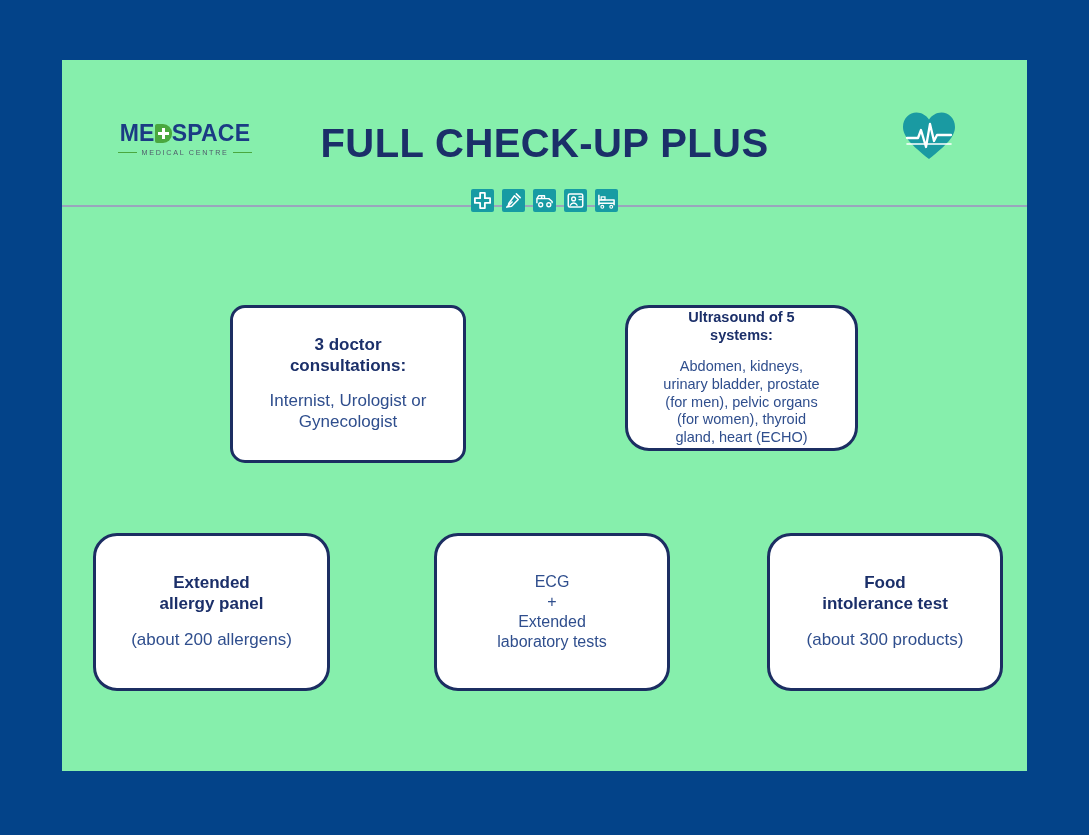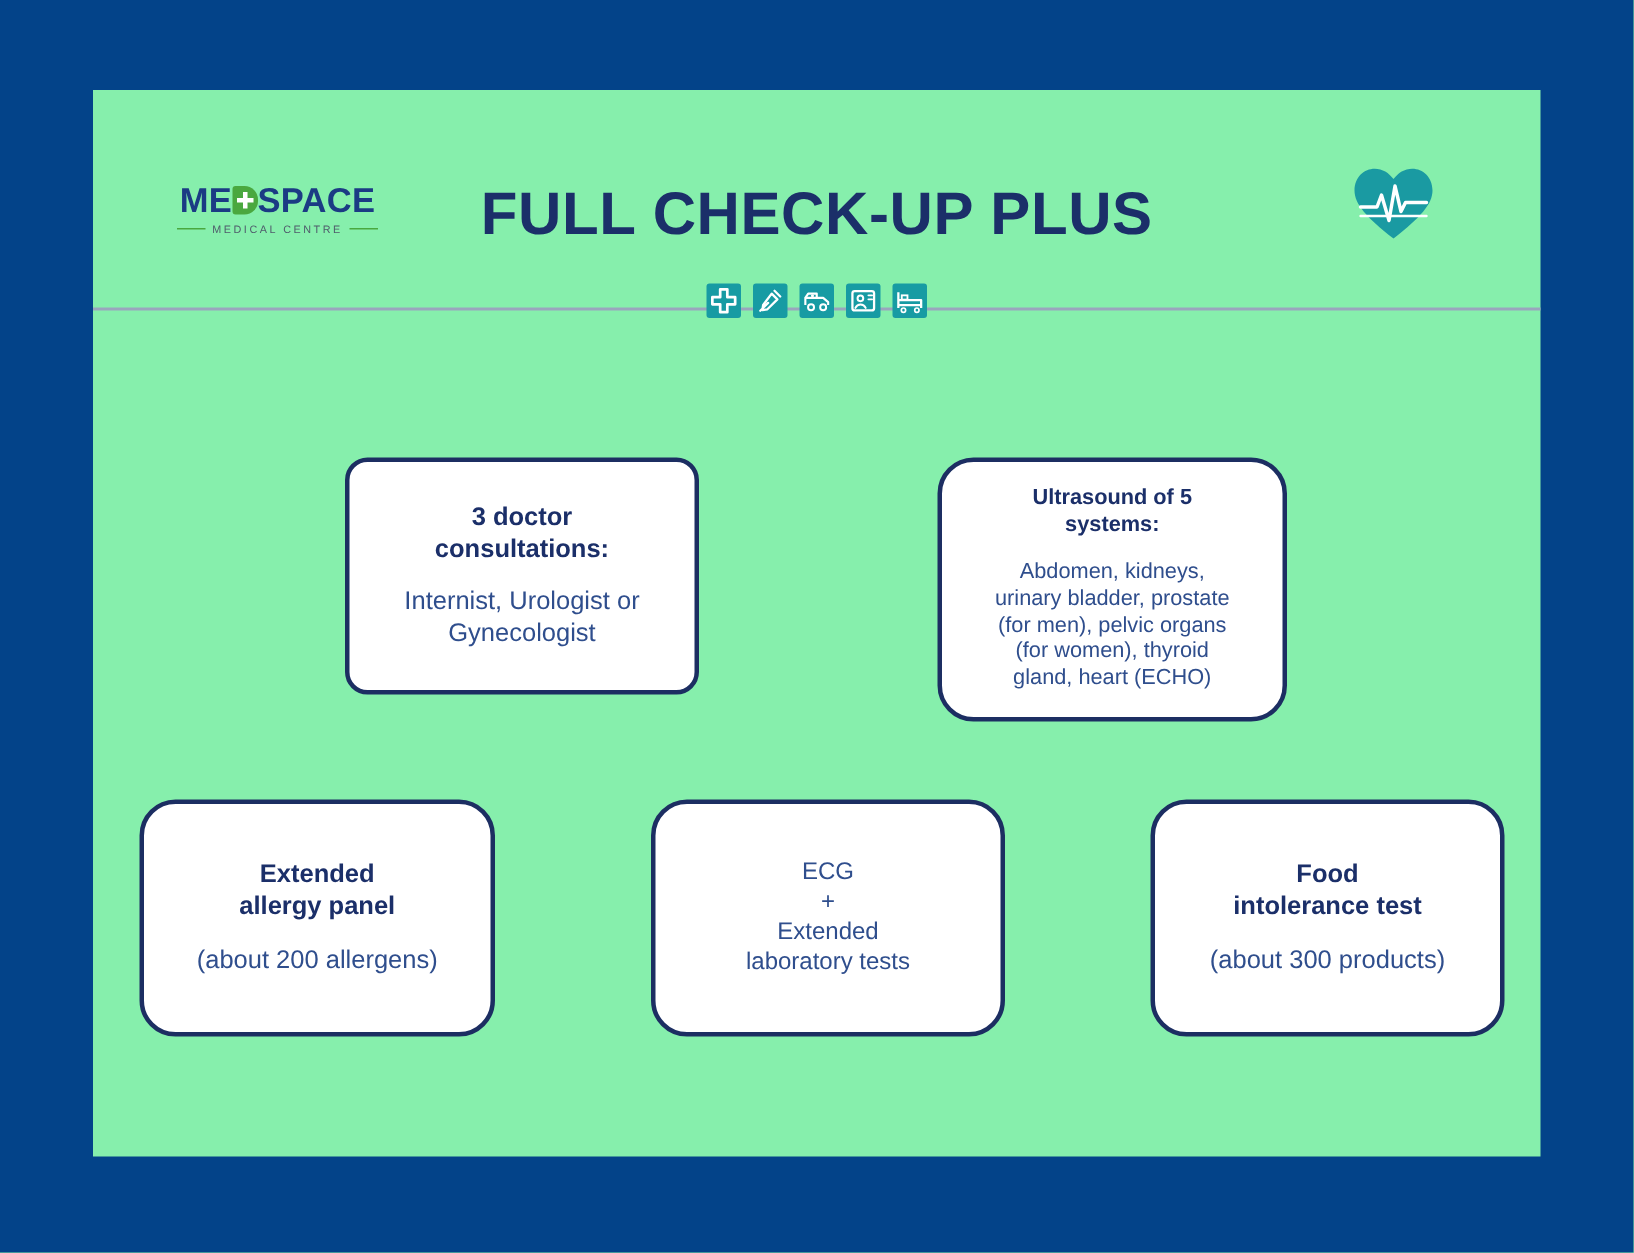--- a/index.html
+++ b/index.html
@@ -182,21 +182,21 @@
   }
 
   
   #box-consultations {
     left: 168px;  top: 245px;  width: 236px; height: 158px; border-radius: 15px;
   }
   #box-consultations .b-title { font-size: 17px; }
   #box-consultations .b-body  { font-size: 17px; margin-top: 15px; }
 
   #box-ultrasound {
-    left: 563px;  top: 245px;  width: 233px; height: 176px;
+    left: 563px;  top: 245px;  width: 233px; height: 146px;
   }
   #box-ultrasound .b-title { font-size: 14.5px; }
   #box-ultrasound .b-body  { font-size: 14.5px; margin-top: 14px; }
 
   
   #box-allergy {
     left: 31px;  top: 473px;  width: 237px; height: 158px;
   }
   #box-allergy .b-title { font-size: 17px; }
   #box-allergy .b-body  { font-size: 17px; margin-top: 16px; }

